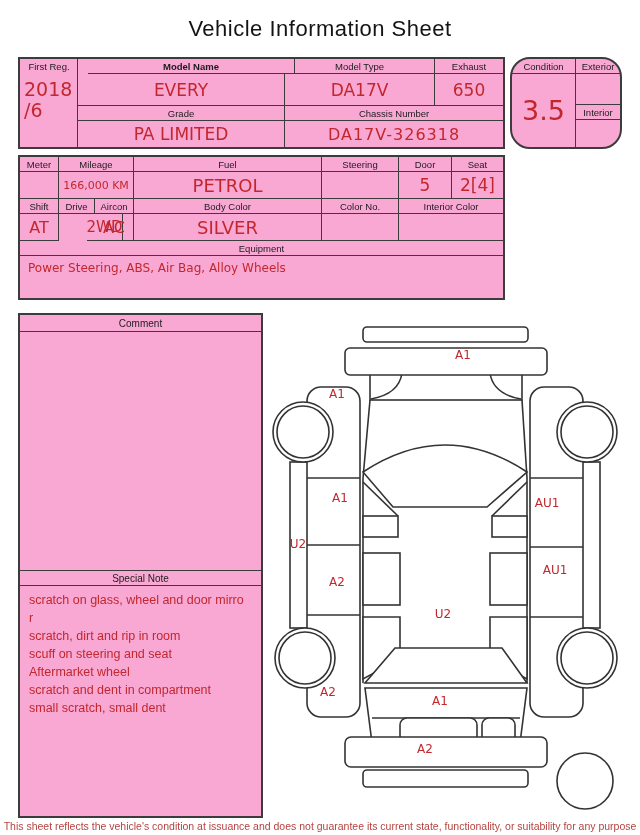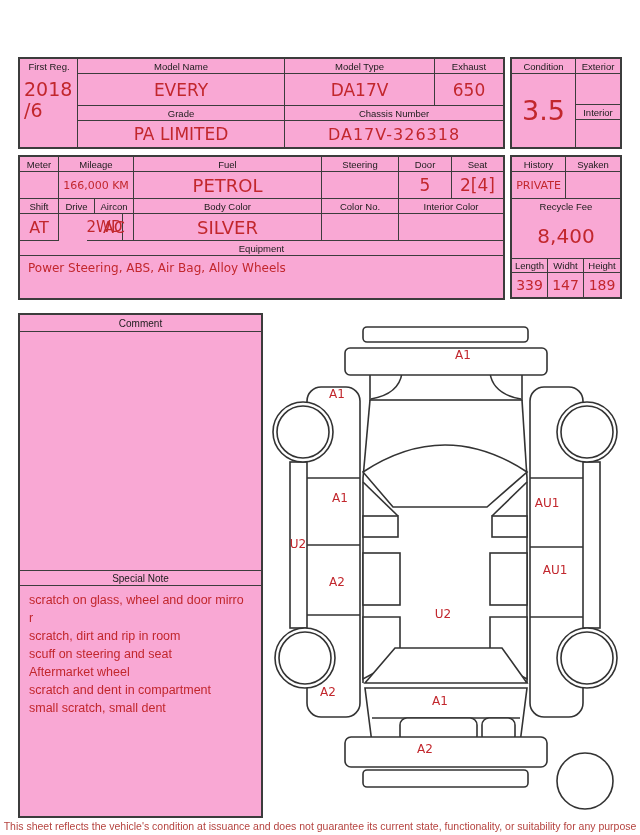--- a/index.html
+++ b/index.html
@@ -41,39 +41,40 @@
   }
   svg text{font-family:"DejaVu Sans",sans-serif;font-size:12px;fill:var(--red);}
   svg .shape{fill:#ffffff;stroke:#333333;stroke-width:1.6;}
   svg .ln{fill:none;stroke:#333333;stroke-width:1.6;}
 </style>
 </head>
 <body>
 
 <div id="sheet">
 
+  <div class="title">Vehicle Information Sheet</div>
 
   <div class="box" style="left:18px;top:57px;width:487px;height:92px;">
     <div class="hdr" style="left:0;top:0;width:58px;height:15px;">First Reg.</div>
     <div class="val firstreg br" style="left:0;top:15px;width:58px;height:73px;">2018
 /6</div>
     <div class="hdr br bb" style="left:0;top:0;width:58px;height:15px;border-bottom:none;"></div>
-    <div class="hdr br bb" style="left:58px;top:0;width:207px;height:15px;">Model Name</div>
+    <div class="hdr br bb" style="left:68px;top:0;width:207px;height:15px;font-weight:bold;">Model Name</div>
     <div class="val br bb" style="left:58px;top:15px;width:207px;height:32px;font-size:17px;">EVERY</div>
     <div class="hdr br bb" style="left:265px;top:0;width:150px;height:15px;">Model Type</div>
     <div class="val br bb" style="left:265px;top:15px;width:150px;height:32px;font-size:17px;">DA17V</div>
     <div class="hdr bb" style="left:415px;top:0;width:68px;height:15px;">Exhaust</div>
     <div class="val bb" style="left:415px;top:15px;width:68px;height:32px;font-size:17px;">650</div>
     <div class="hdr br bb" style="left:58px;top:47px;width:207px;height:15px;">Grade</div>
     <div class="val br" style="left:58px;top:62px;width:207px;height:26px;font-size:17px;">PA LIMITED</div>
     <div class="hdr bb" style="left:265px;top:47px;width:218px;height:15px;">Chassis Number</div>
     <div class="val" style="left:265px;top:62px;width:218px;height:26px;font-size:16px;letter-spacing:1px;">DA17V-326318</div>
   </div>
 
-  <div class="box" style="left:510px;top:57px;width:112px;height:92px;">
+  <div class="box" style="left:510px;top:57px;width:112px;height:92px;border-radius:20px;">
     <div class="hdr br bb" style="left:0;top:0;width:64px;height:15px;">Condition</div>
     <div class="val br" style="left:0;top:15px;width:64px;height:73px;font-size:27px;">3.5</div>
     <div class="hdr bb" style="left:64px;top:0;width:44px;height:15px;">Exterior</div>
     <div class="val bb" style="left:64px;top:15px;width:44px;height:31px;"></div>
     <div class="hdr bb" style="left:64px;top:46px;width:44px;height:15px;">Interior</div>
     <div class="val" style="left:64px;top:61px;width:44px;height:27px;"></div>
   </div>
 
   <div class="box" style="left:18px;top:155px;width:487px;height:145px;">
     <div class="hdr br bb" style="left:0;top:0;width:39px;height:15px;">Meter</div>
@@ -99,34 +100,20 @@
     <div class="val br bb" style="left:114px;top:57px;width:188px;height:27px;font-size:18px;">SILVER</div>
     <div class="hdr br bb" style="left:302px;top:42px;width:77px;height:15px;">Color No.</div>
     <div class="val br bb" style="left:302px;top:57px;width:77px;height:27px;"></div>
     <div class="hdr bb" style="left:379px;top:42px;width:104px;height:15px;">Interior Color</div>
     <div class="val bb" style="left:379px;top:57px;width:104px;height:27px;"></div>
 
     <div class="hdr bb" style="left:0;top:84px;width:483px;height:15px;">Equipment</div>
     <div class="val equip" style="left:0;top:99px;width:483px;height:42px;">Power Steering, ABS, Air Bag, Alloy Wheels</div>
   </div>
 
-  <div class="box" style="left:510px;top:155px;width:112px;height:144px;">
-    <div class="hdr br bb" style="left:0;top:0;width:54px;height:15px;">History</div>
-    <div class="hdr bb" style="left:54px;top:0;width:54px;height:15px;">Syaken</div>
-    <div class="val br bb" style="left:0;top:15px;width:54px;height:27px;font-size:11px;">PRIVATE</div>
-    <div class="val bb" style="left:54px;top:15px;width:54px;height:27px;"></div>
-    <div class="hdr" style="left:0;top:42px;width:108px;height:15px;">Recycle Fee</div>
-    <div class="val" style="left:0;top:57px;width:108px;height:44px;font-size:20px;">8,400</div>
-    <div class="hdr bt br bb" style="left:0;top:101px;width:36px;height:15px;">Length</div>
-    <div class="hdr bt br bb" style="left:36px;top:101px;width:36px;height:15px;">Widht</div>
-    <div class="hdr bt bb" style="left:72px;top:101px;width:36px;height:15px;">Height</div>
-    <div class="val br" style="left:0;top:116px;width:36px;height:24px;font-size:14px;">339</div>
-    <div class="val br" style="left:36px;top:116px;width:36px;height:24px;font-size:14px;">147</div>
-    <div class="val" style="left:72px;top:116px;width:36px;height:24px;font-size:14px;">189</div>
-  </div>
 
   <div class="box" style="left:18px;top:313px;width:245px;height:505px;border-width:2px;">
     <div class="hdr bb" style="left:0;top:0;width:241px;height:17px;font-size:10px;">Comment</div>
     <div class="val" style="left:0;top:17px;width:241px;height:238px;"></div>
     <div class="hdr bt bb" style="left:0;top:255px;width:241px;height:16px;font-size:10px;">Special Note</div>
     <div class="notes" style="left:0;top:271px;width:241px;height:230px;">scratch on glass, wheel and door mirro
 r
 scratch, dirt and rip in room
 scuff on steering and seat
 Aftermarket wheel

